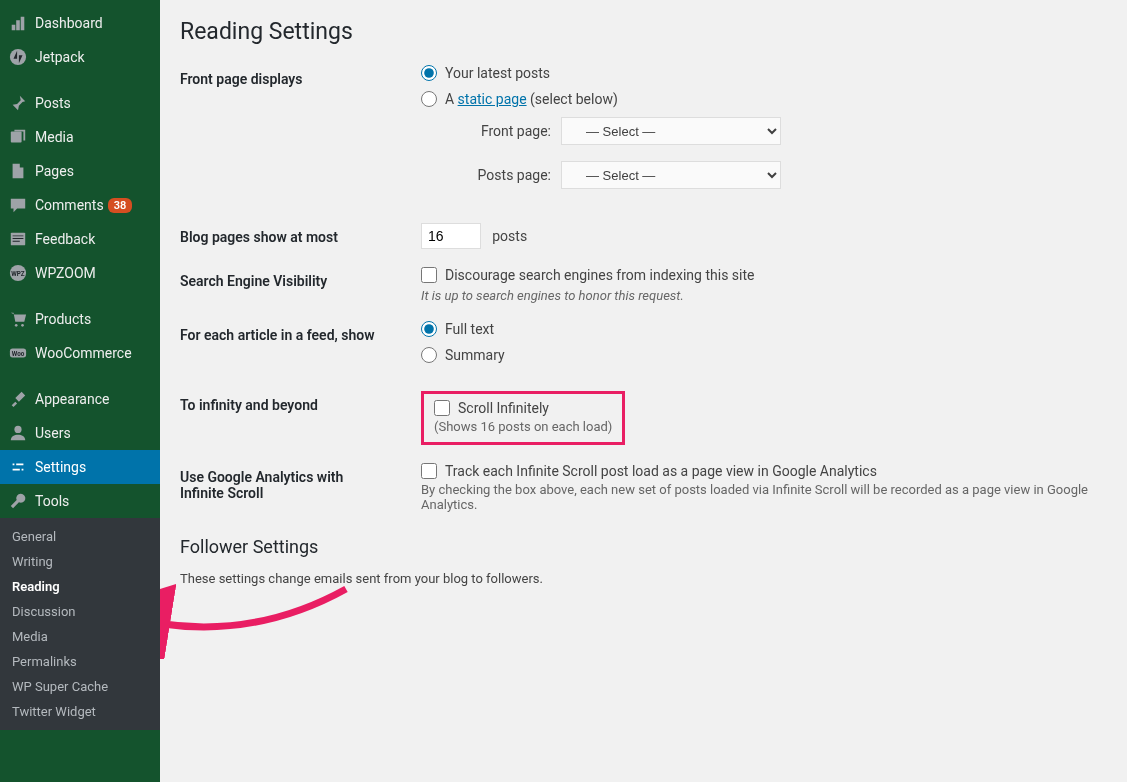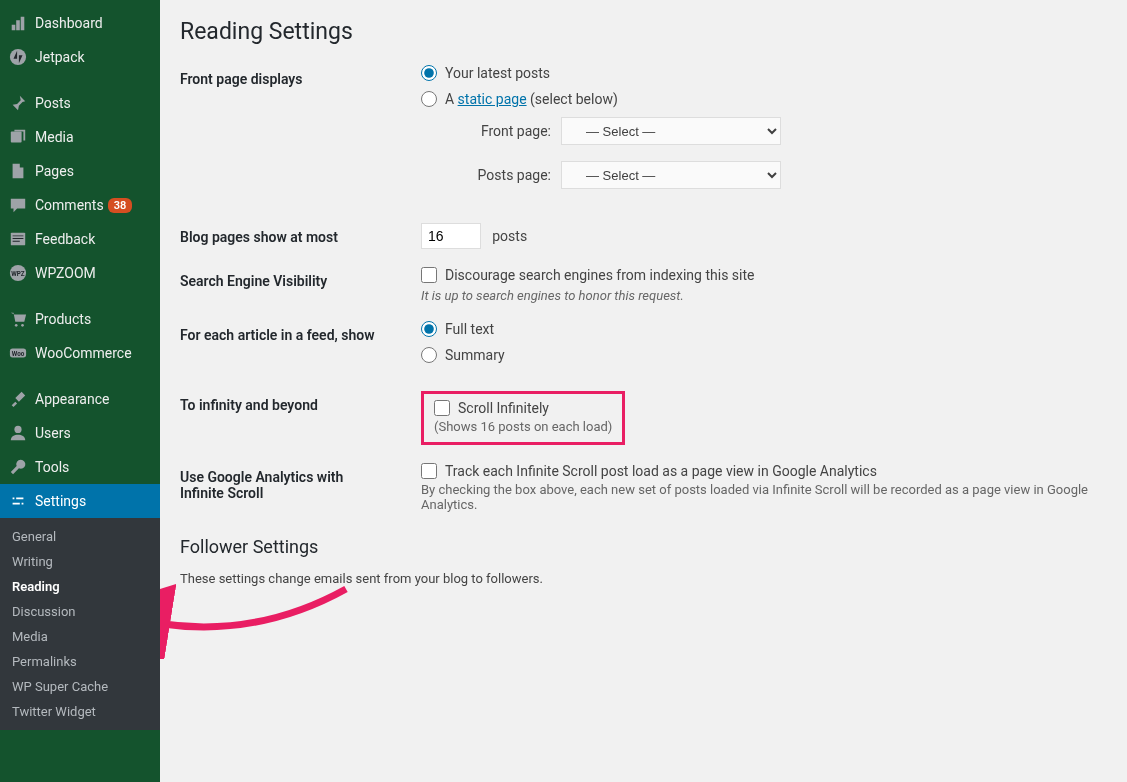--- a/index.html
+++ b/index.html
@@ -146,35 +146,35 @@
     </div>
     <div class="sidebar-item">
       <span class="icon">
           <svg width="18" height="18" viewBox="0 0 20 20" fill="currentColor">
             <circle cx="10" cy="6" r="4"></circle>
             <path d="M2 18c0-4 4-6 8-6s8 2 8 6z"></path>
           </svg>
         </span>
       <span>Users</span>
     </div>
+    <div class="sidebar-item active">
+      <span class="icon">
+          <svg width="18" height="18" viewBox="0 0 20 20" fill="currentColor">
+            <path d="M4 6h2v2H4zM8 6h8v2H8zM4 12h8v2H4zM14 12h2v2h-2z"></path>
+          </svg>
+        </span>
+      <span>Settings</span>
+    </div>
     <div class="sidebar-item">
       <span class="icon">
           <svg width="18" height="18" viewBox="0 0 20 20" fill="currentColor">
             <path d="M13 2a5 5 0 00-4.5 7L2 15.5 4.5 18l6.5-6.5A5 5 0 1013 2z"></path>
           </svg>
         </span>
       <span>Tools</span>
-    </div>
-    <div class="sidebar-item active">
-      <span class="icon">
-          <svg width="18" height="18" viewBox="0 0 20 20" fill="currentColor">
-            <path d="M4 6h2v2H4zM8 6h8v2H8zM4 12h8v2H4zM14 12h2v2h-2z"></path>
-          </svg>
-        </span>
-      <span>Settings</span>
     </div>
     <div class="submenu">
       <div class="submenu-item">General</div>
       <div class="submenu-item">Writing</div>
       <div class="submenu-item active">Reading</div>
       <div class="submenu-item">Discussion</div>
       <div class="submenu-item">Media</div>
       <div class="submenu-item">Permalinks</div>
       <div class="submenu-item">WP Super Cache</div>
       <div class="submenu-item">Twitter Widget</div>

